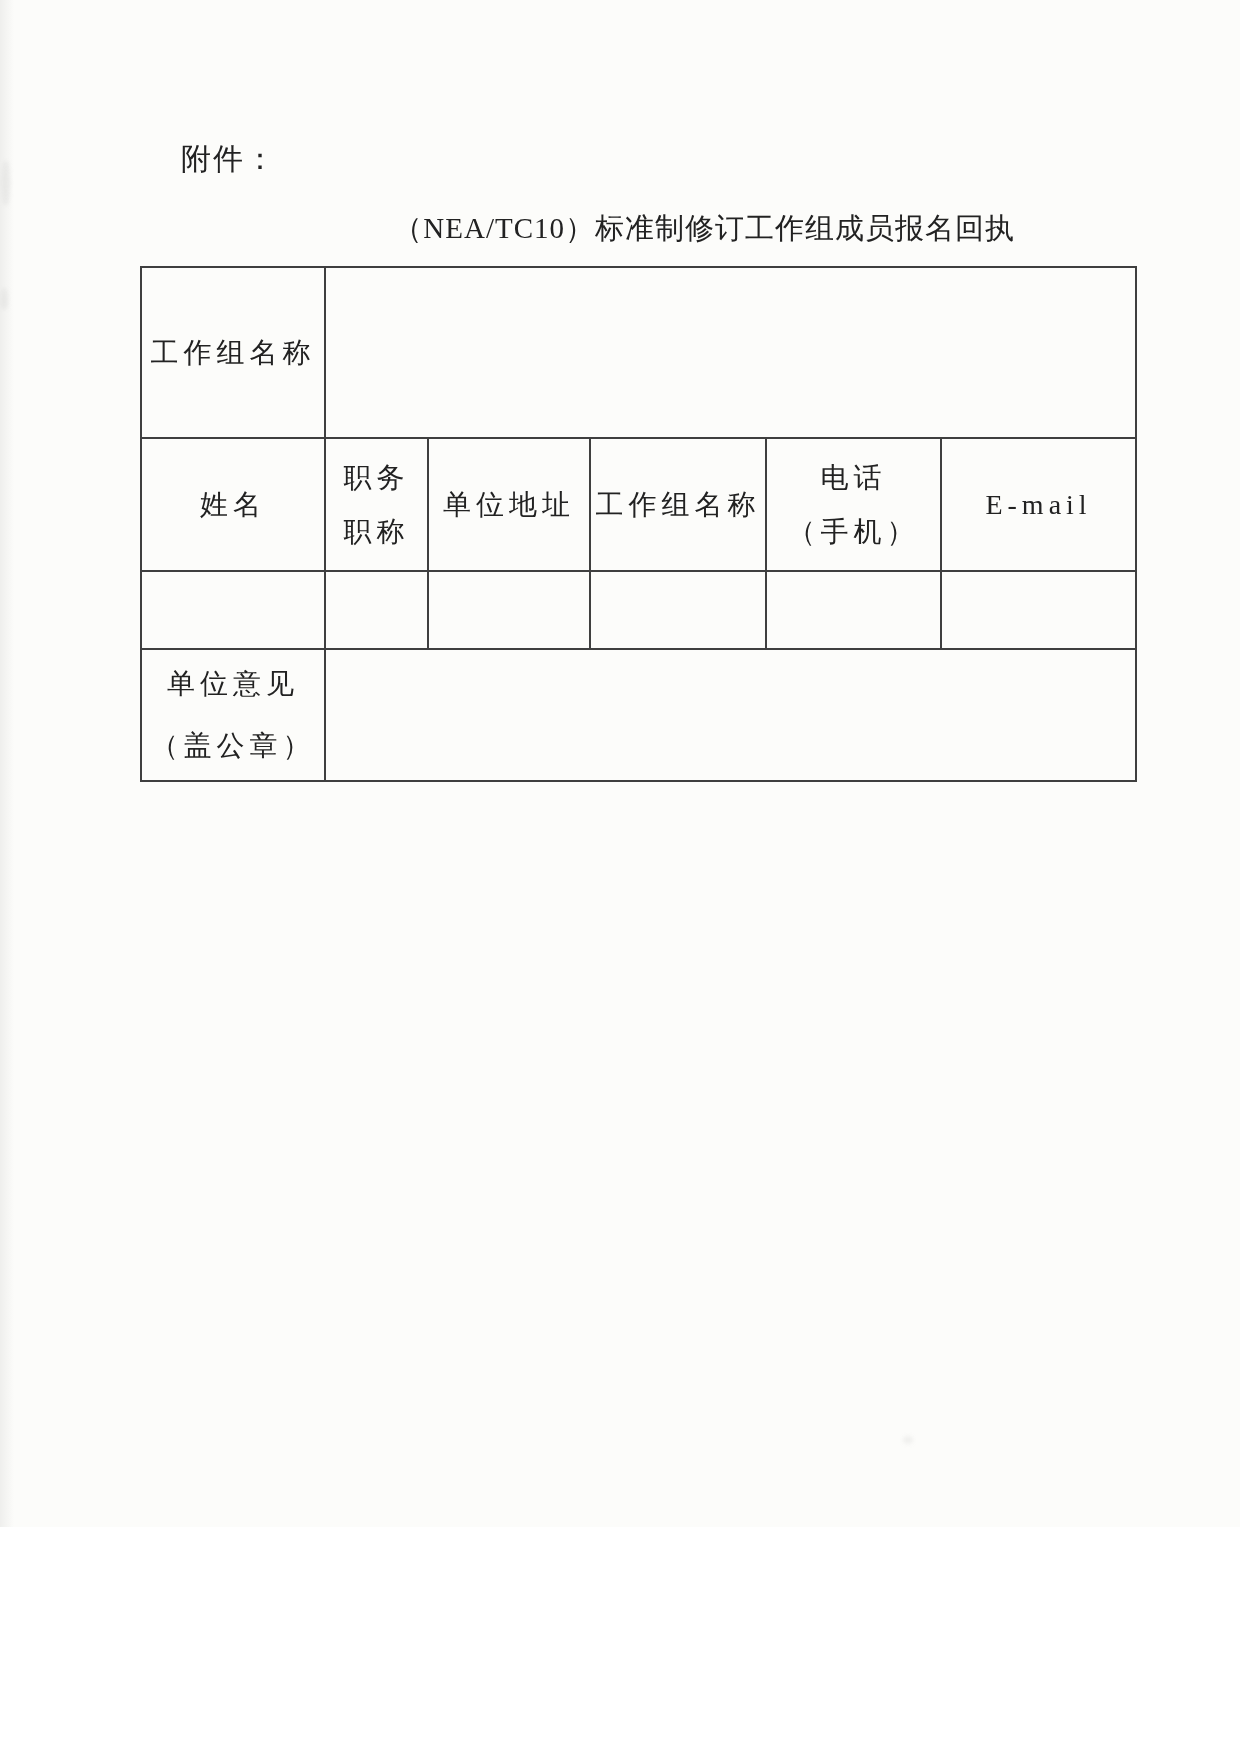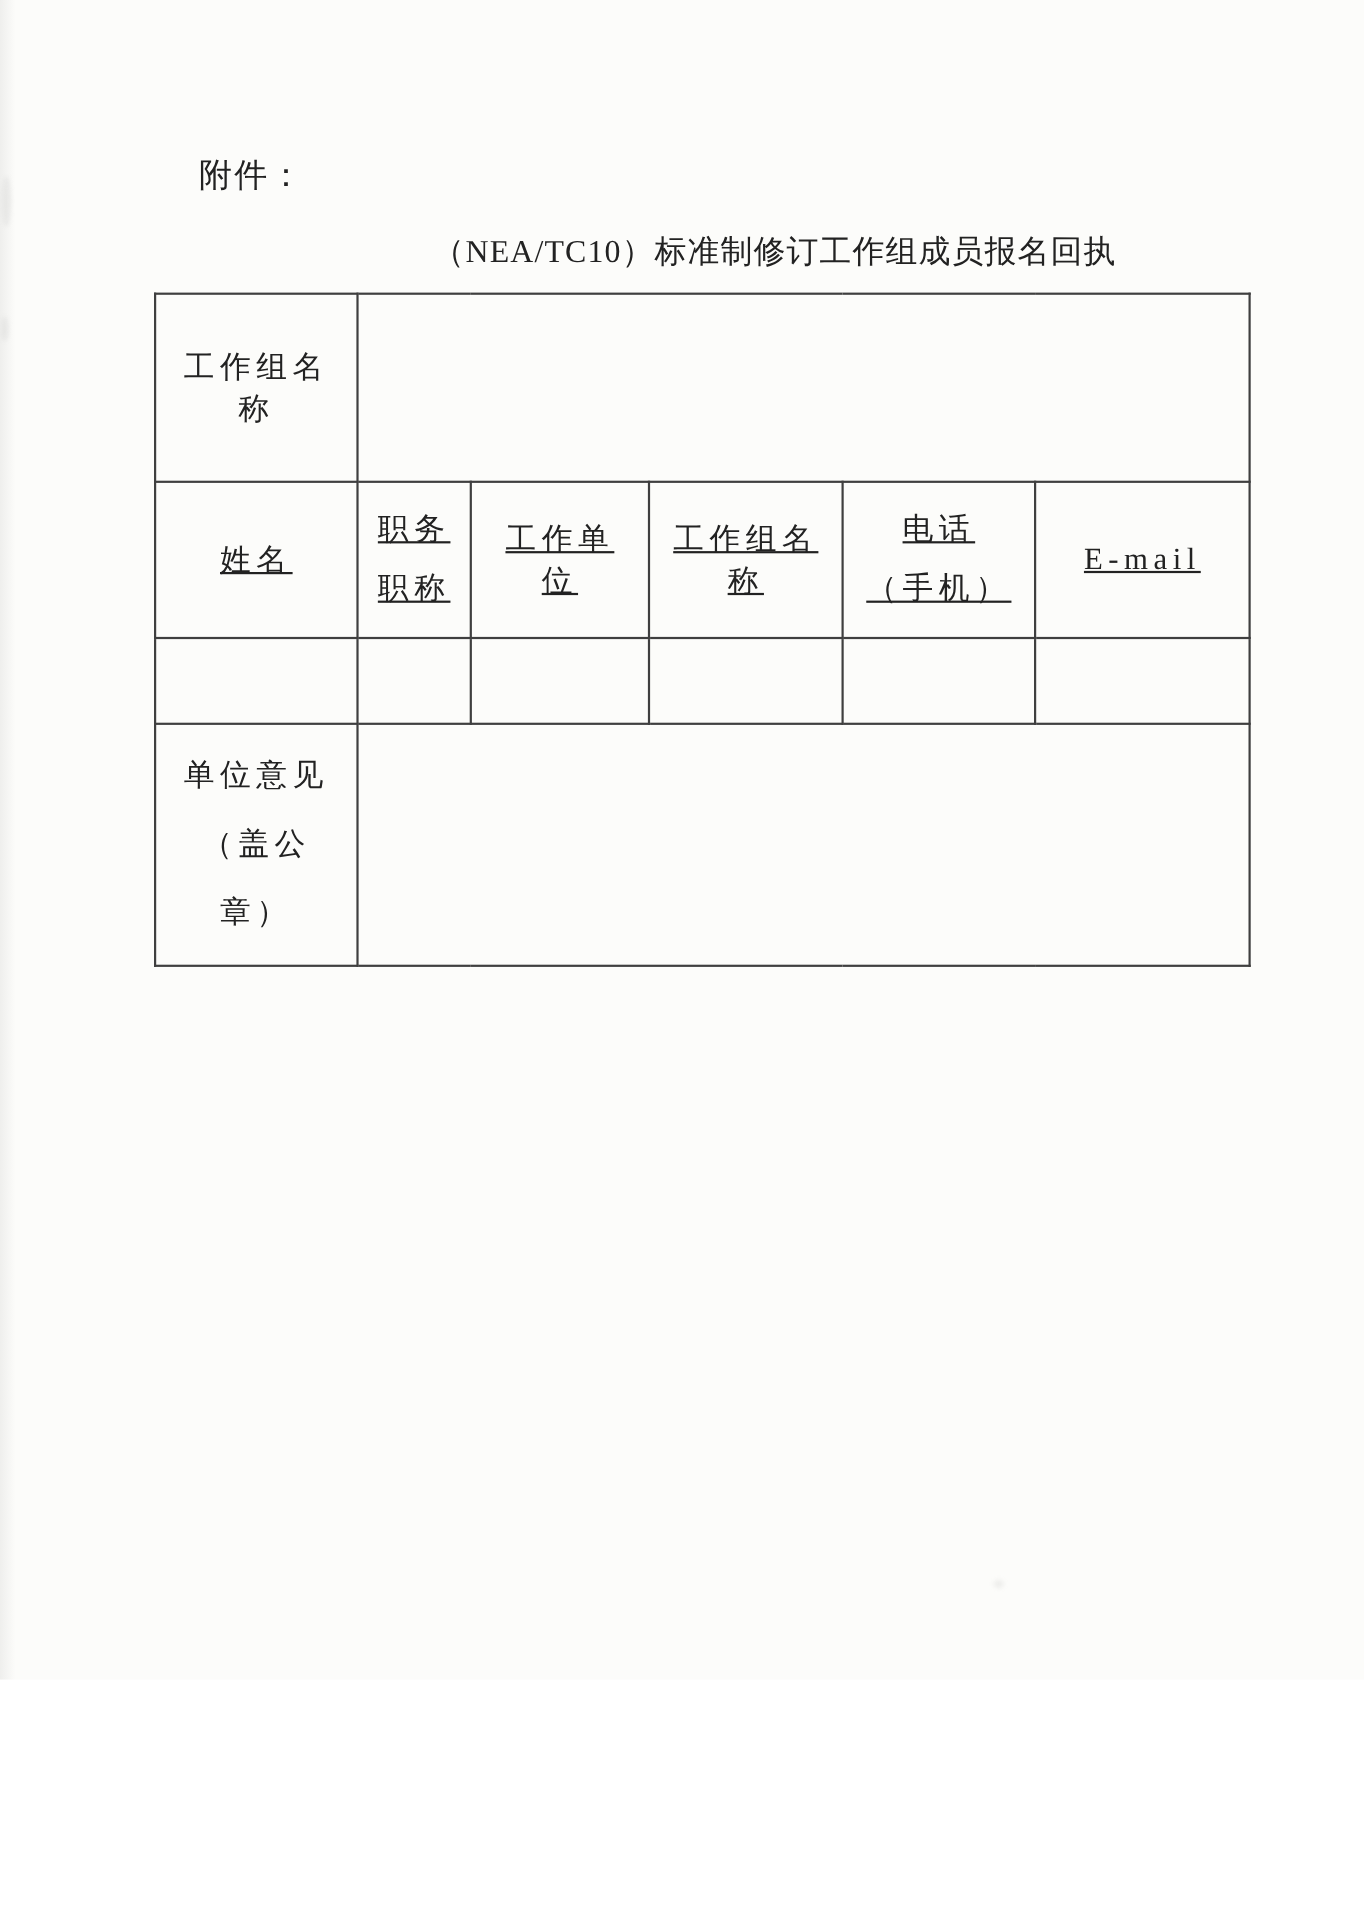--- a/index.html
+++ b/index.html
@@ -58,25 +58,25 @@
     border-collapse: collapse;
     table-layout: fixed;
   }
   .reg-table td, .reg-table th {
     border: 2px solid #3f3f3f;
     font-weight: normal;
     font-size: 28px;
     letter-spacing: 5px;
     text-align: center;
     vertical-align: middle;
-    padding: 16px;
+    padding: 0;
     overflow: hidden;
   }
   .row-group    { height: 171px; }
-  .row-header   { height: 133px; text-decoration: underline; }
+  .row-header   { height: 133px; }
   .row-entry    { height: 78px;  }
   .row-opinion  { height: 132px; border-radius: 12px; }
   .two-line span { display: block; line-height: 54px; }
   .opinion-label span { display: block; line-height: 62px; }
   .note-line {
     position: absolute;
     left: 204px;
     top: 856px;
     font-size: 28px;
     letter-spacing: 2px;
@@ -114,21 +114,21 @@
 
       <tr class="row-header">
         <th>
           <span>姓名</span>
         </th>
         <th class="two-line">
           <span>职务</span>
           <span>职称</span>
         </th>
         <th>
-          <span>工作单位</span>
+          <span>单位地址</span>
         </th>
         <th>
           <span>工作组名称</span>
         </th>
         <th class="two-line">
           <span>电话</span>
           <span>（手机）</span>
         </th>
         <th>
           <span>E-mail</span>

